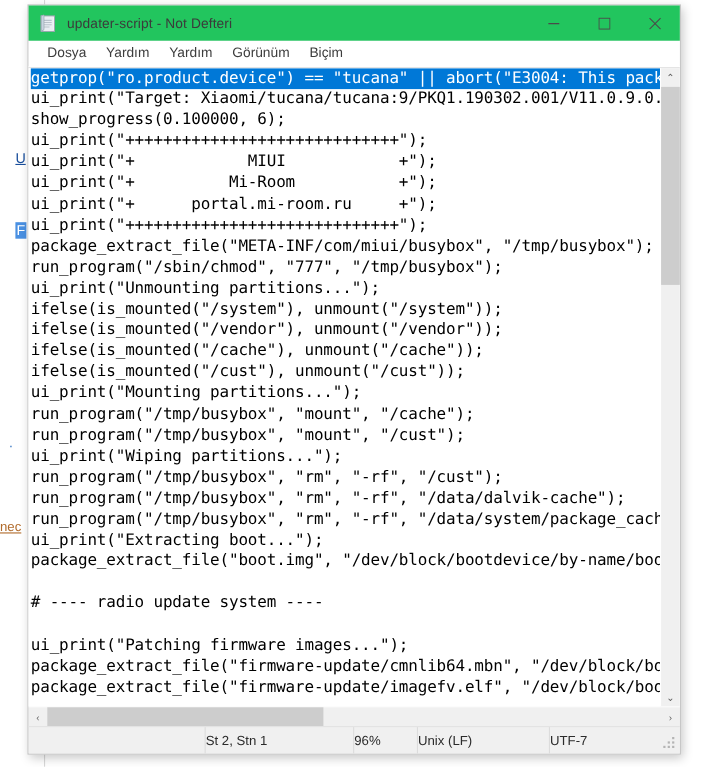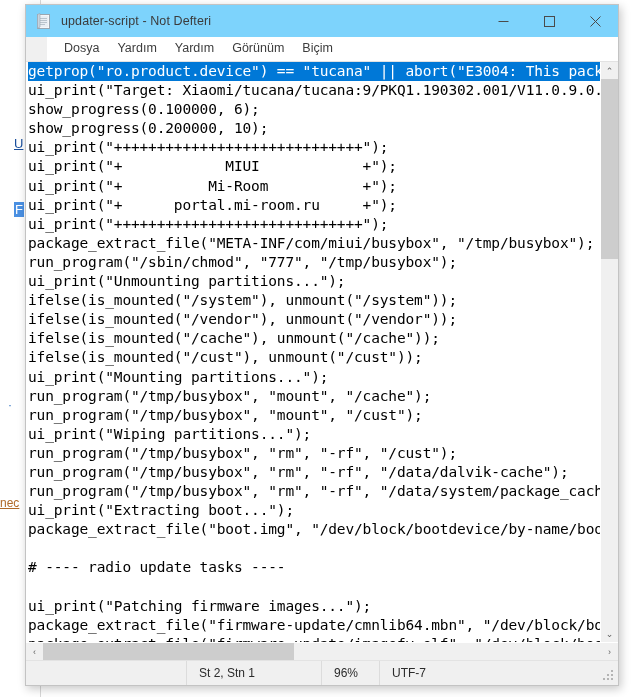--- a/index.html
+++ b/index.html
@@ -44,21 +44,21 @@
   .bg-sel {
     left: 14px;
     top: 202px;
     background: #4a90e2;
     color: #ffffff;
     font-size: 13px;
     padding: 0 1px;
   }
   .bg-frag-nec {
     left: 0px;
-    top: 496px;
+    top: 472px;
     font-size: 12px;
     color: #b06a2a;
     text-decoration: underline;
   }
   .bg-frag-blue {
     left: 8px;
     top: 398px;
     font-size: 12px;
     color: #2d6fbf;
   }
@@ -73,21 +73,21 @@
     background: #f0f0f0;
     border: 1px solid #c3c3c3;
     box-shadow: 2px 3px 9px rgba(0,0,0,0.22);
     display: flex;
     flex-direction: column;
   }
 
   
   #titlebar {
     height: 32px;
-    background: #7dd3fc;
+    background: #22c55e;
     display: flex;
     align-items: center;
     flex: 0 0 auto;
     position: relative;
   }
   #title-icon {
     width: 17px;
     height: 17px;
     margin-left: 9px;
     margin-right: 9px;
@@ -118,21 +118,20 @@
 
   
   #menubar {
     height: 23px;
     background: #ffffff;
     display: flex;
     align-items: center;
     padding-left: 8px;
     flex: 0 0 auto;
     border-bottom: 1px solid #ffffff;
-    margin-left: 21px;
   }
   .menu-item {
     font-size: 12.5px;
     color: #3d3d3d;
     padding: 2px 9px 3px 9px;
     white-space: nowrap;
   }
 
   
   #editor-wrap {
@@ -234,21 +233,20 @@
     align-items: center;
     font-size: 12px;
     color: #2b2b2b;
     border-top: 1px solid #e3e3e3;
     position: relative;
   }
   .status-cell {
     height: 24px;
     display: flex;
     align-items: center;
-    padding-left: 12px;
     border-left: 1px solid #dcdcdc;
     box-sizing: border-box;
     white-space: nowrap;
   }
   .sc-spacer { flex: 0 0 160px; border-left: none; }
   .sc-pos   { flex: 0 0 135px; }
   .sc-zoom  { flex: 0 0 58px; }
   .sc-eol   { flex: 0 0 120px; }
   .sc-enc   { flex: 1 1 auto; }
   #grip {
@@ -322,21 +320,20 @@
     <div class="menu-item">Yardım</div>
     <div class="menu-item">Görünüm</div>
     <div class="menu-item">Biçim</div>
   </div>
 
   <div id="editor-wrap">
     <div id="text-area">
         <div class="code-line sel">getprop("ro.product.device") == "tucana" || abort("E3004: This package i</div>
         <div class="code-line">ui_print("Target: Xiaomi/tucana/tucana:9/PKQ1.190302.001/V11.0.9.0.PFDCN</div>
         <div class="code-line">show_progress(0.100000, 6);</div>
-        <div class="code-line">show_progress(0.200000, 10);</div>
         <div class="code-line">ui_print("+++++++++++++++++++++++++++++");</div>
         <div class="code-line">ui_print("+            MIUI            +");</div>
         <div class="code-line">ui_print("+          Mi-Room           +");</div>
         <div class="code-line">ui_print("+      portal.mi-room.ru     +");</div>
         <div class="code-line">ui_print("+++++++++++++++++++++++++++++");</div>
         <div class="code-line">package_extract_file("META-INF/com/miui/busybox", "/tmp/busybox");</div>
         <div class="code-line">run_program("/sbin/chmod", "777", "/tmp/busybox");</div>
         <div class="code-line">ui_print("Unmounting partitions...");</div>
         <div class="code-line">ifelse(is_mounted("/system"), unmount("/system"));</div>
         <div class="code-line">ifelse(is_mounted("/vendor"), unmount("/vendor"));</div>
@@ -345,21 +342,21 @@
         <div class="code-line">ui_print("Mounting partitions...");</div>
         <div class="code-line">run_program("/tmp/busybox", "mount", "/cache");</div>
         <div class="code-line">run_program("/tmp/busybox", "mount", "/cust");</div>
         <div class="code-line">ui_print("Wiping partitions...");</div>
         <div class="code-line">run_program("/tmp/busybox", "rm", "-rf", "/cust");</div>
         <div class="code-line">run_program("/tmp/busybox", "rm", "-rf", "/data/dalvik-cache");</div>
         <div class="code-line">run_program("/tmp/busybox", "rm", "-rf", "/data/system/package_cache");</div>
         <div class="code-line">ui_print("Extracting boot...");</div>
         <div class="code-line">package_extract_file("boot.img", "/dev/block/bootdevice/by-name/boot");</div>
         <div class="code-line">&nbsp;</div>
-        <div class="code-line"># ---- radio update tasks ----</div>
+        <div class="code-line"># ---- radio update system ----</div>
         <div class="code-line">&nbsp;</div>
         <div class="code-line">ui_print("Patching firmware images...");</div>
         <div class="code-line">package_extract_file("firmware-update/cmnlib64.mbn", "/dev/block/bootdev</div>
         <div class="code-line">package_extract_file("firmware-update/imagefv.elf", "/dev/block/bootdevi</div>
       </div>
 
     <div id="vscroll">
       <div class="sb-arrow">⌃</div>
       <div id="vtrack">
         <div id="vthumb" style="top: 0%; height: 33%;"></div>
@@ -373,20 +370,21 @@
     <div id="htrack">
       <div id="hthumb" style="left: 0%; width: 45%;"></div>
     </div>
     <div class="hsb-arrow">›</div>
   </div>
 
   <div id="statusbar">
     <div class="status-cell sc-spacer"></div>
     <div class="status-cell sc-pos">St 2, Stn 1</div>
     <div class="status-cell sc-zoom">96%</div>
+    <div class="status-cell sc-eol">Unix (LF)</div>
     <div class="status-cell sc-enc">UTF-7</div>
     <div id="grip">
       <div class="grip-dot" style="left:8px;top:0px;"></div>
       <div class="grip-dot" style="left:4px;top:4px;"></div>
       <div class="grip-dot" style="left:8px;top:4px;"></div>
       <div class="grip-dot" style="left:0px;top:8px;"></div>
       <div class="grip-dot" style="left:4px;top:8px;"></div>
       <div class="grip-dot" style="left:8px;top:8px;"></div>
     </div>
   </div>

